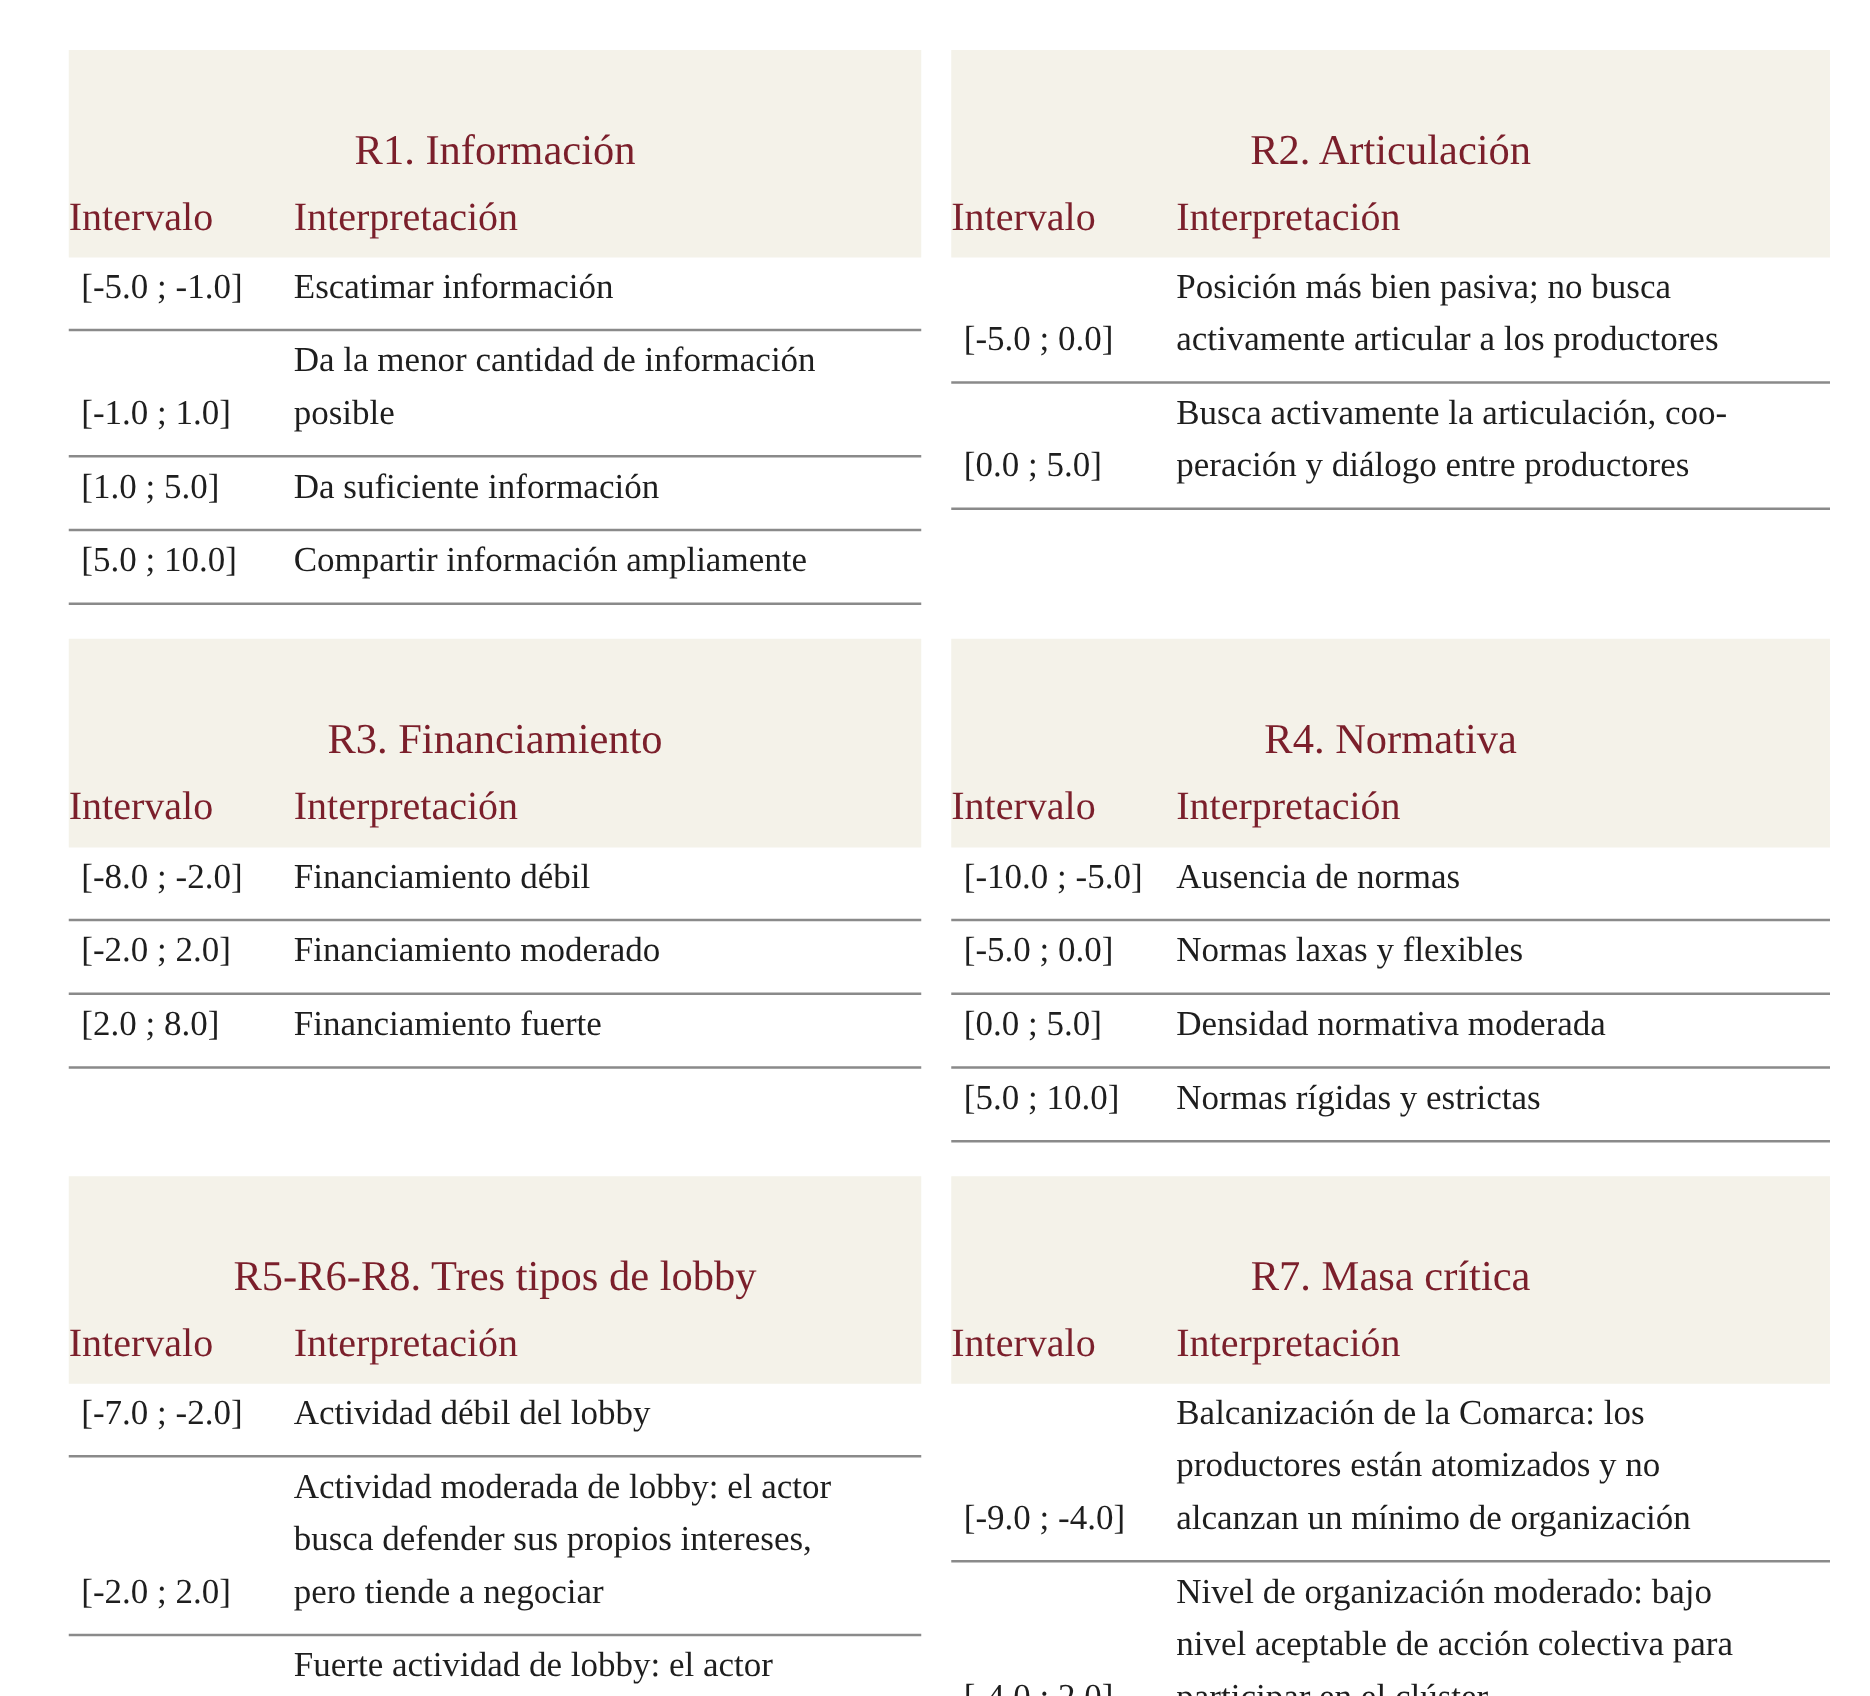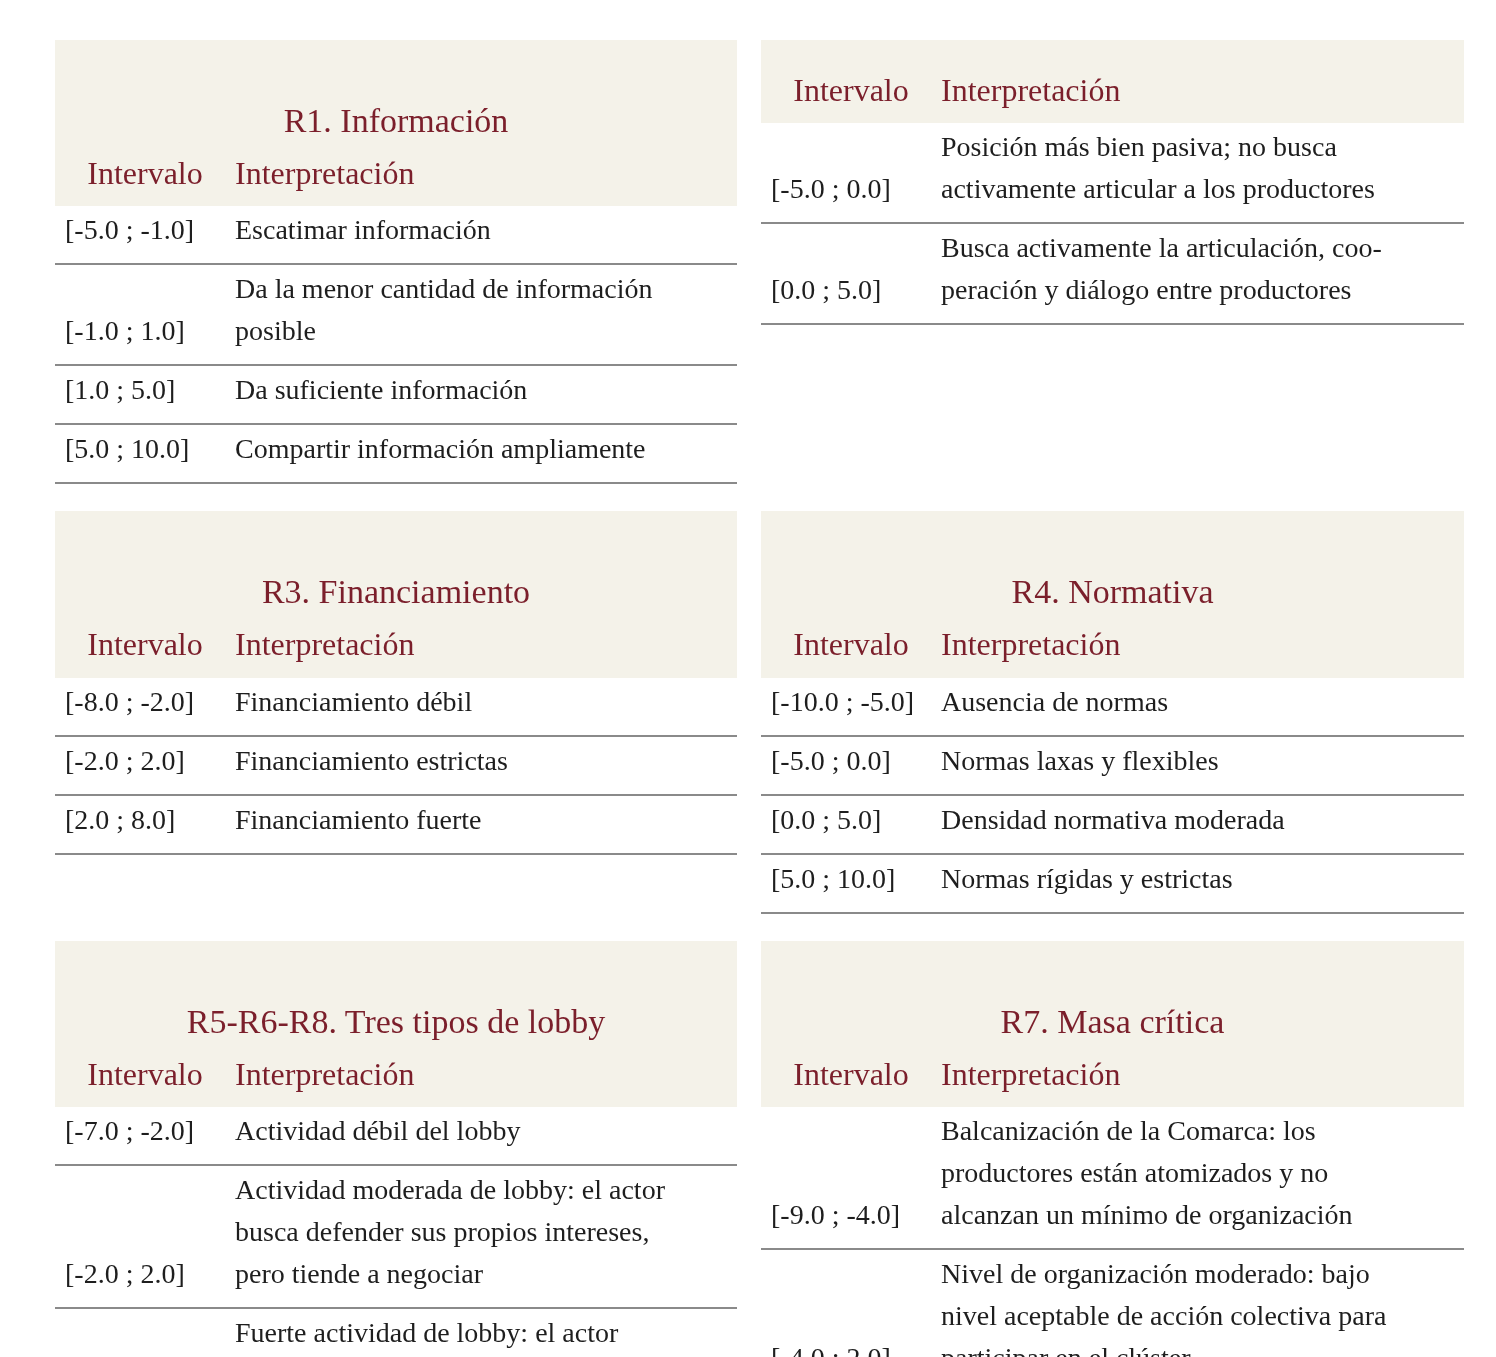--- a/index.html
+++ b/index.html
@@ -35,21 +35,21 @@
     line-height:1.15;
     margin-top:44px;
   }
   .cols{
     display:flex;
     margin-top:16px;
     color:var(--accent);
     font-size:32px;
     line-height:1.1;
   }
-  .col-int{ width:180px; text-align:center; }
+  .col-int{ width:180px; text-align:left; }
   .col-interp{ flex:1; text-align:left; }
   .row{
     display:flex;
     align-items:flex-end;
     border-bottom:2px solid var(--divider);
     padding:3px 0 12px 0;
   }
   .interval{
     width:180px;
     padding-left:10px;
@@ -97,20 +97,21 @@
 
   <div class="row">
     <div class="interval">[5.0 ; 10.0]</div>
     <div class="interp">Compartir información ampliamente</div>
   </div>
 </div>
   </section>
 
   <section class="tbl">
     <header class="thead">
+      <div class="title">R2. Articulación</div>
       <div class="cols">
         <div class="col-int">Intervalo</div>
         <div class="col-interp">Interpretación</div>
       </div>
     </header>
     <div class="rows">
   <div class="row">
     <div class="interval">[-5.0 ; 0.0]</div>
     <div class="interp">Posición más bien pasiva; no busca
 activamente articular a los productores</div>
@@ -133,21 +134,21 @@
       </div>
     </header>
     <div class="rows">
   <div class="row">
     <div class="interval">[-8.0 ; -2.0]</div>
     <div class="interp">Financiamiento débil</div>
   </div>
 
   <div class="row">
     <div class="interval">[-2.0 ; 2.0]</div>
-    <div class="interp">Financiamiento estrictas</div>
+    <div class="interp">Financiamiento moderado</div>
   </div>
 
   <div class="row">
     <div class="interval">[2.0 ; 8.0]</div>
     <div class="interp">Financiamiento fuerte</div>
   </div>
 </div>
   </section>
 
   <section class="tbl">

